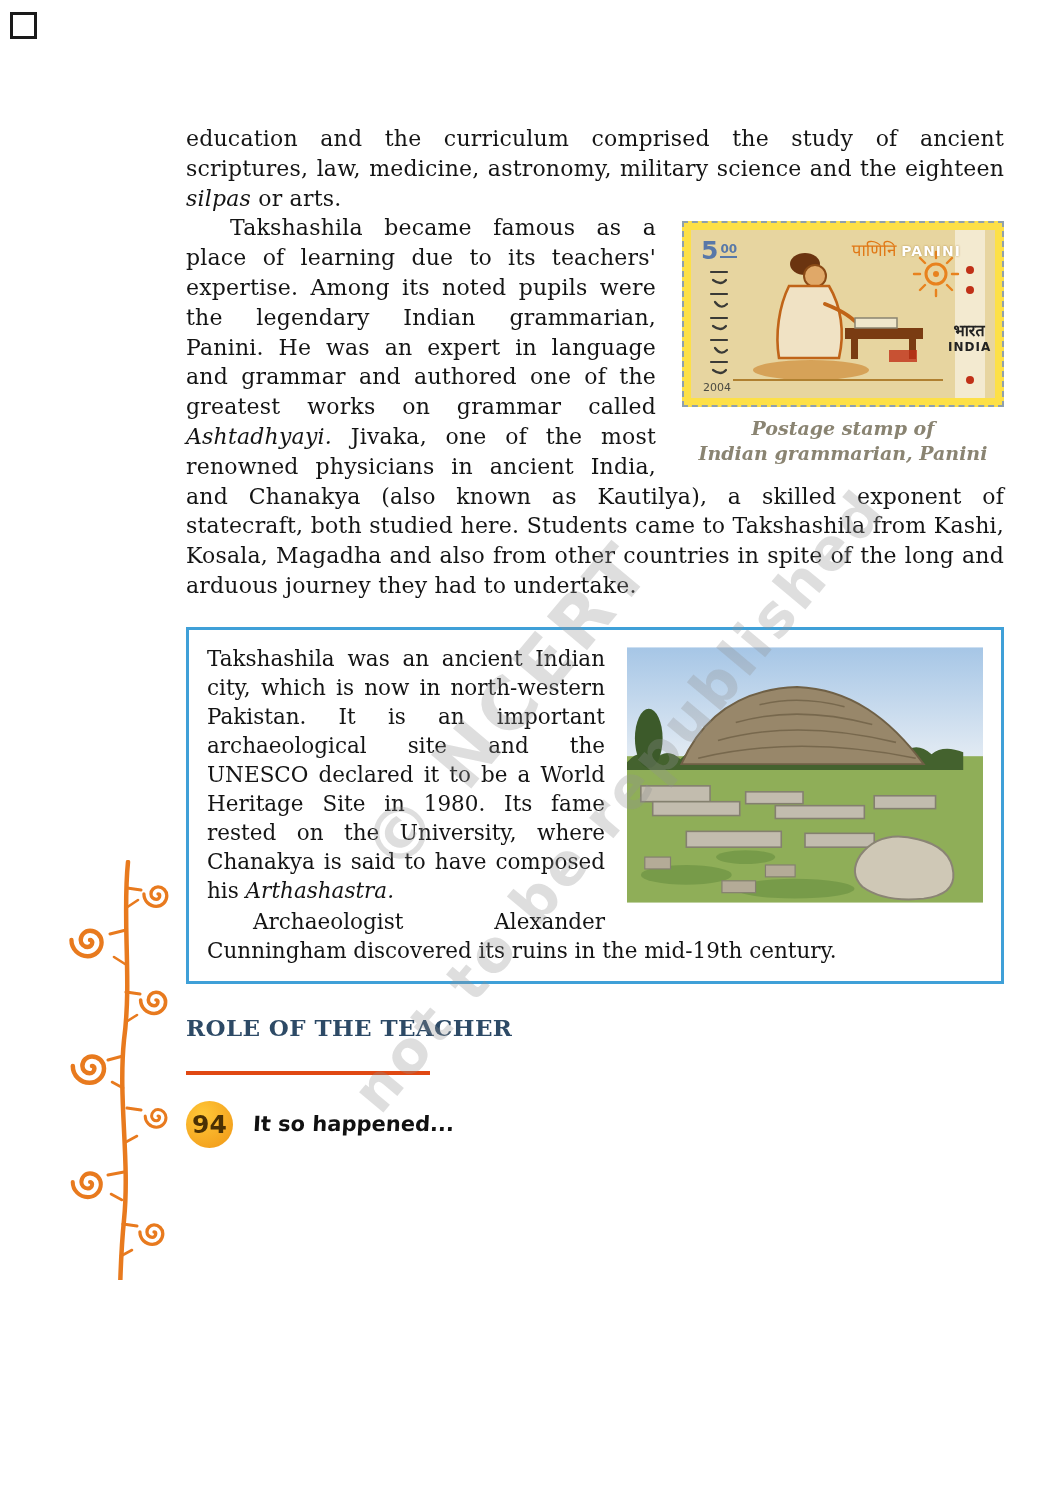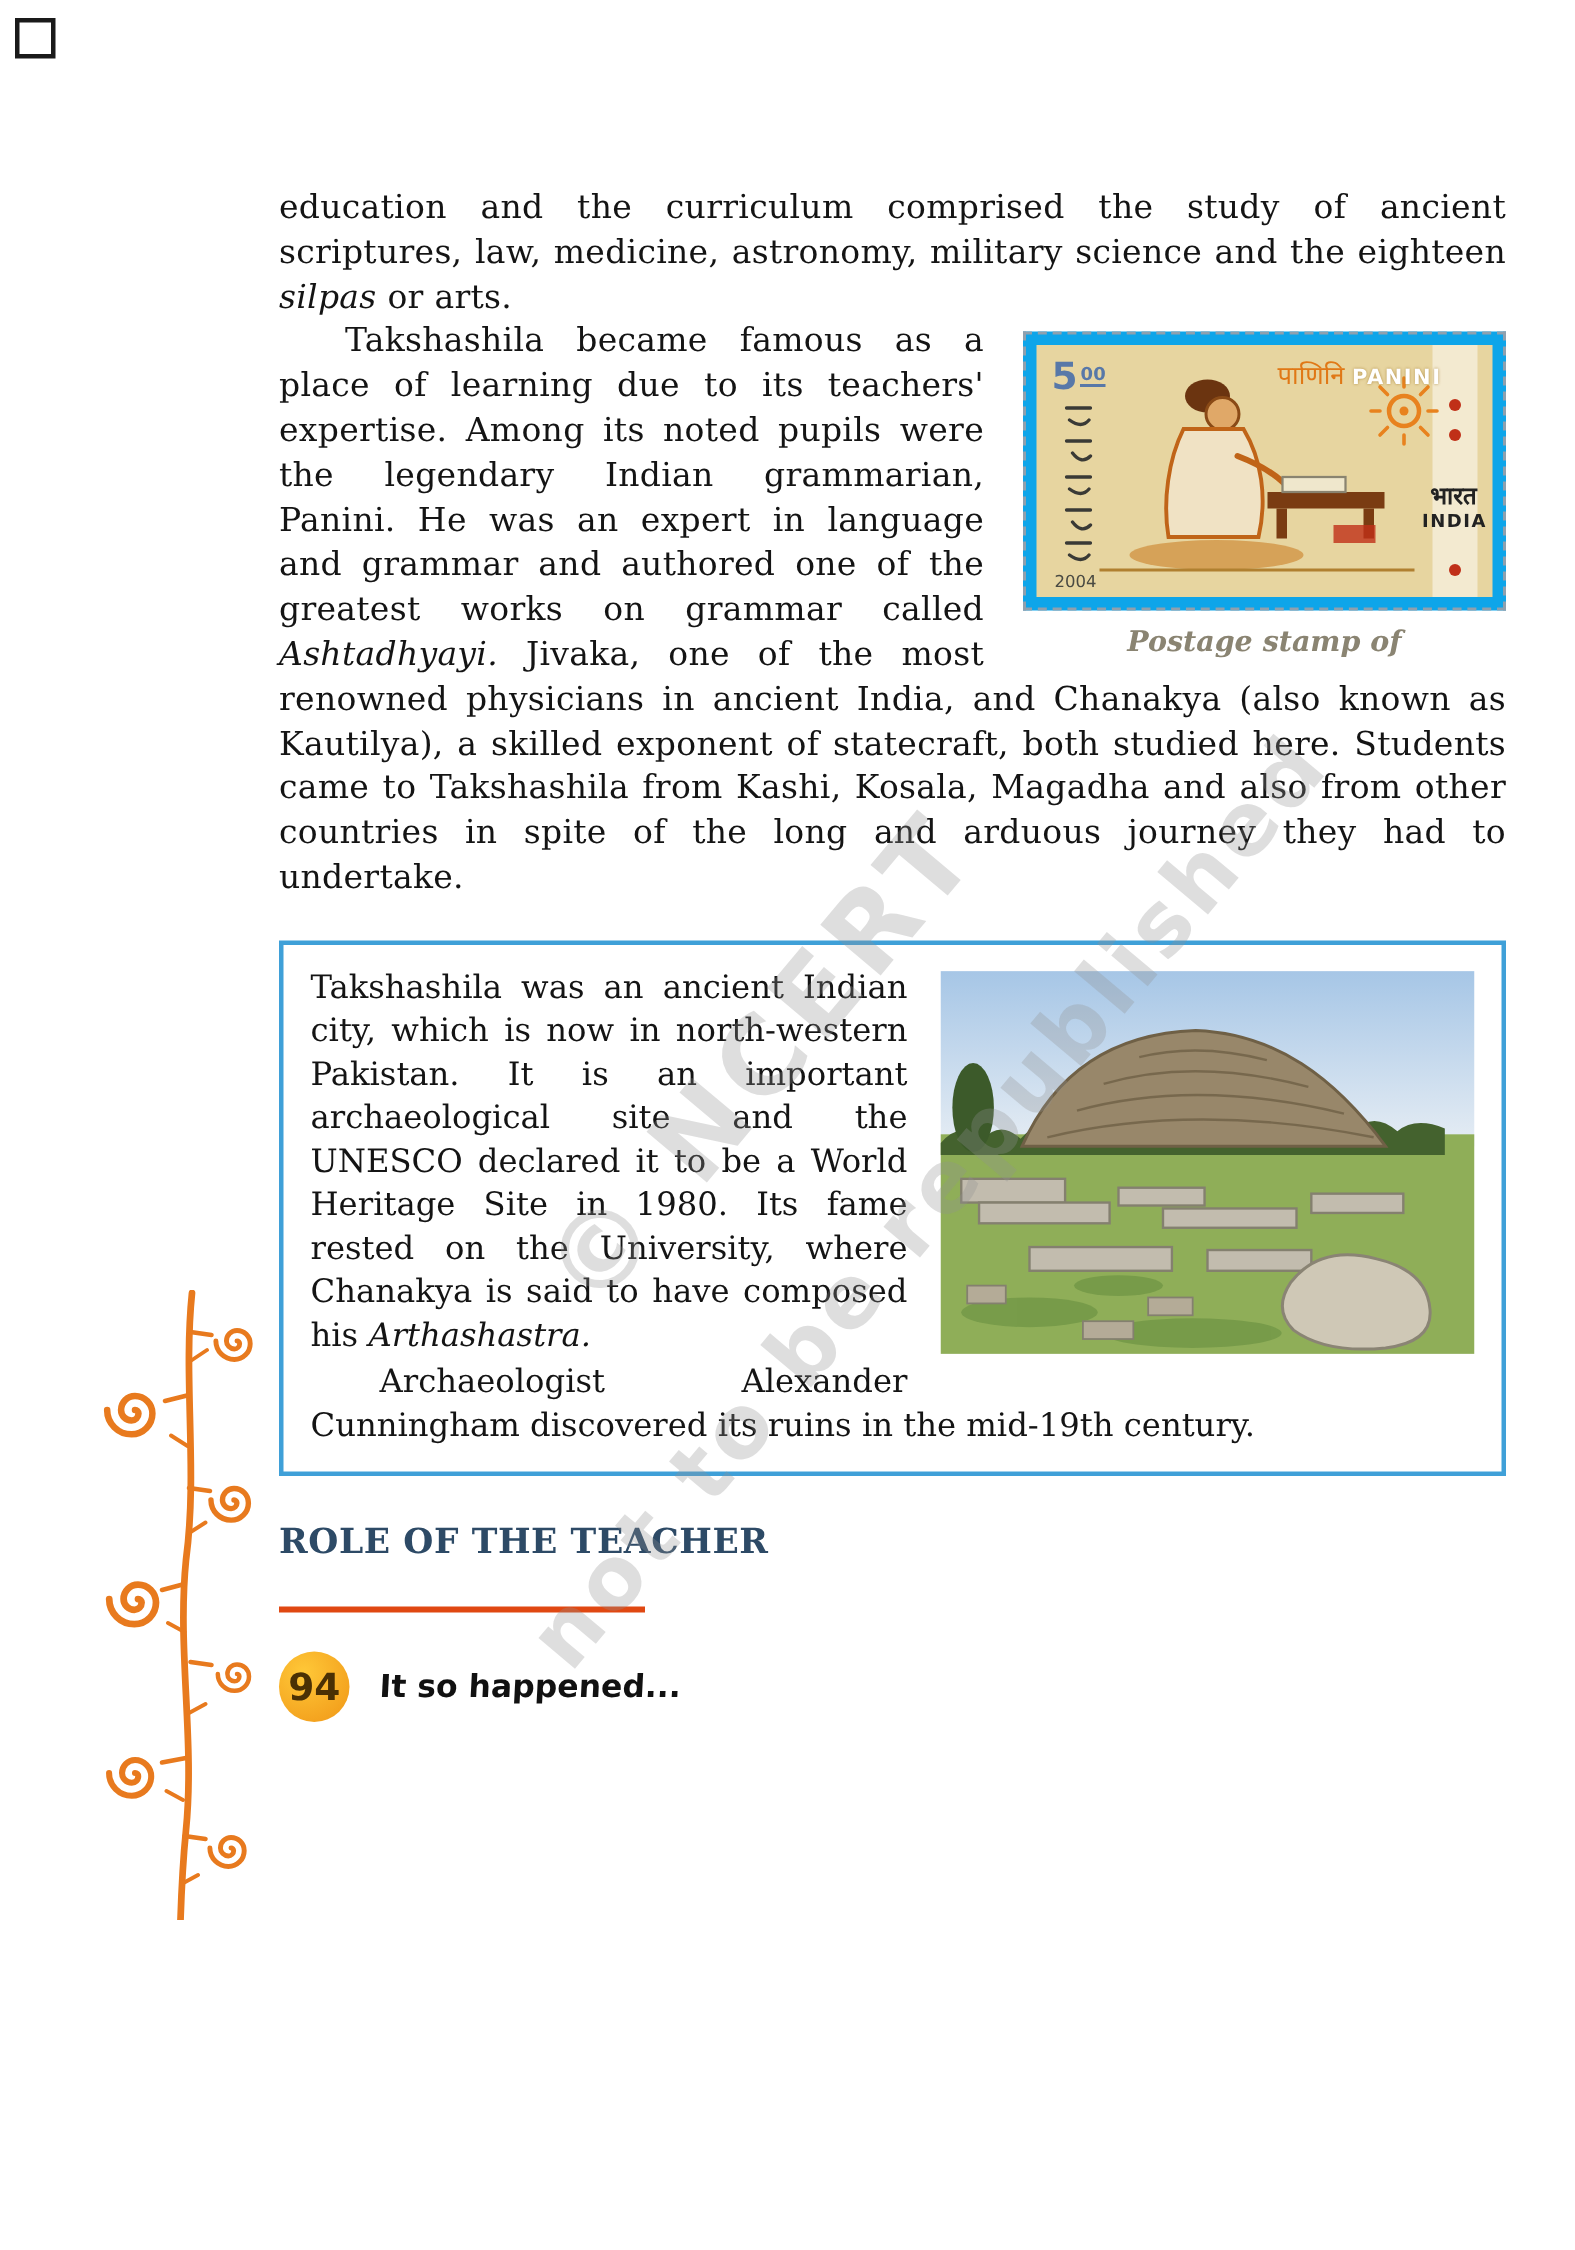--- a/index.html
+++ b/index.html
@@ -23,21 +23,21 @@
   .vine { position:absolute; left:66px; top:860px; width:120px; height:486px; z-index:1; }
 
   
   .content { position:absolute; left:186px; top:124px; width:818px; z-index:2; }
   p.body { font-size:22px; line-height:29.8px; text-align:justify; letter-spacing:0.2px; }
   .indent { text-indent:44px; }
   .it { font-style:italic; }
 
   
   .stamp-figure { float:right; width:322px; margin:8px 0 4px 26px; }
-  .stamp { border:2px dashed #8fa0ae; padding:7px; background:#0ea5e9; }
+  .stamp { border:2px dashed #8fa0ae; padding:7px; background:#fde047; }
   .stamp-inner { position:relative; height:168px; background:#e7d5a0; overflow:hidden; }
   .stamp-art { position:absolute; left:0; top:0; width:100%; height:100%; }
   .stamp-denom { position:absolute; top:6px; left:10px; color:#5878a8; font-weight:bold; font-family:"DejaVu Sans",sans-serif; z-index:2;}
   .d-big { font-size:25px; }
   .d-small { font-size:12px; vertical-align:super; margin-left:2px; border-bottom:2px solid #5878a8; }
   .stamp-names { position:absolute; top:8px; right:34px; z-index:2; white-space:nowrap; }
   .stamp-names .hindi { color:#e07816; font-size:17px; font-weight:normal; }
   .stamp-names .latin { color:#ffffff; font-size:14px; font-weight:bold; letter-spacing:1px; font-family:"DejaVu Sans",sans-serif; margin-left:5px; text-shadow:0 0 2px rgba(160,120,40,.8); }
   .stamp-country { position:absolute; right:5px; top:92px; width:42px; text-align:center; color:#222; font-weight:bold; line-height:1.15; z-index:2; }
   .stamp-country .chindi { font-size:16px; }
@@ -140,20 +140,21 @@
           <div class="stamp-names"><span class="hindi">पाणिनि</span><span class="latin">PANINI</span></div>
           <div class="stamp-country">
             <div class="chindi">भारत</div>
             <div class="clatin">INDIA</div>
           </div>
           <div class="stamp-year">2004</div>
         </div>
       </div>
       <figcaption class="stamp-caption">
         <div>Postage stamp of</div>
+        <div>Indian grammarian, Panini</div>
       </figcaption>
     </figure>
 
     <p class="body indent"><span>Takshashila became famous as a place of learning due to its teachers' expertise. Among its noted pupils were the legendary Indian grammarian, Panini. He was an expert in language and grammar and authored one of the greatest works on grammar called </span><span class="it">Ashtadhyayi.</span><span> Jivaka, one of the most renowned physicians in ancient India, and Chanakya (also known as Kautilya), a skilled exponent of statecraft, both studied here. Students came to Takshashila from Kashi, Kosala, Magadha and also from other countries in spite of the long and arduous journey they had to undertake.</span></p>
 
     <div class="infobox">
       <svg class="ruins" viewBox="0 0 360 258" aria-hidden="true">
         <defs>
           <linearGradient id="sky" x1="0" y1="0" x2="0" y2="1">
             <stop offset="0" stop-color="#a6c6e6"></stop>

